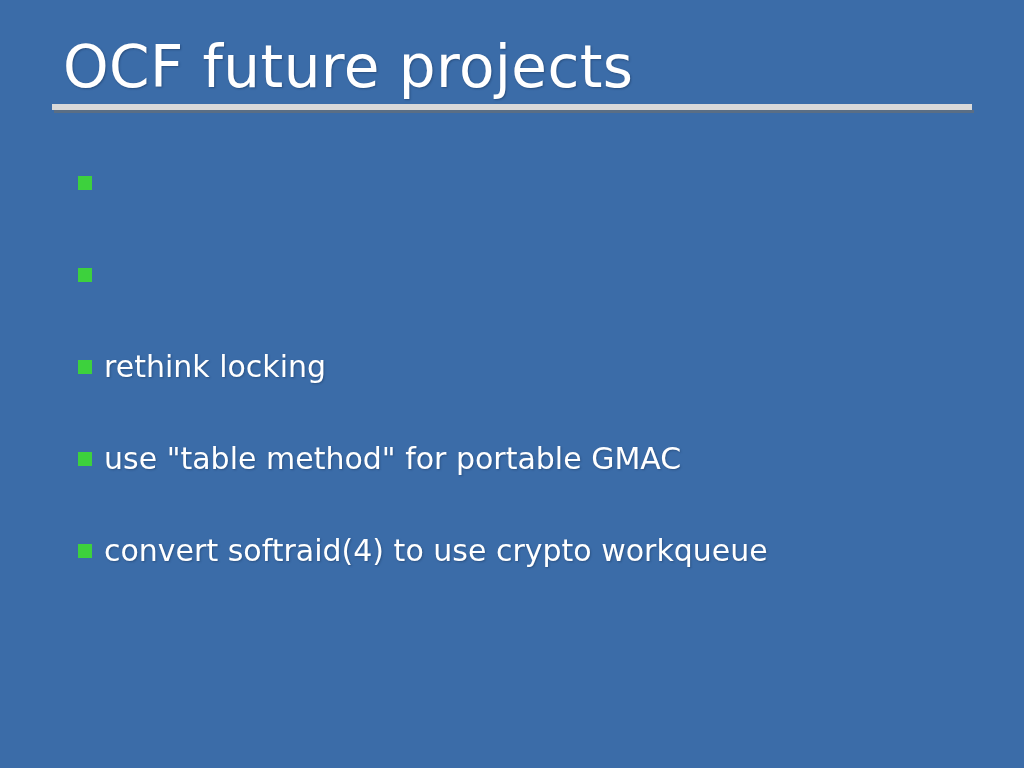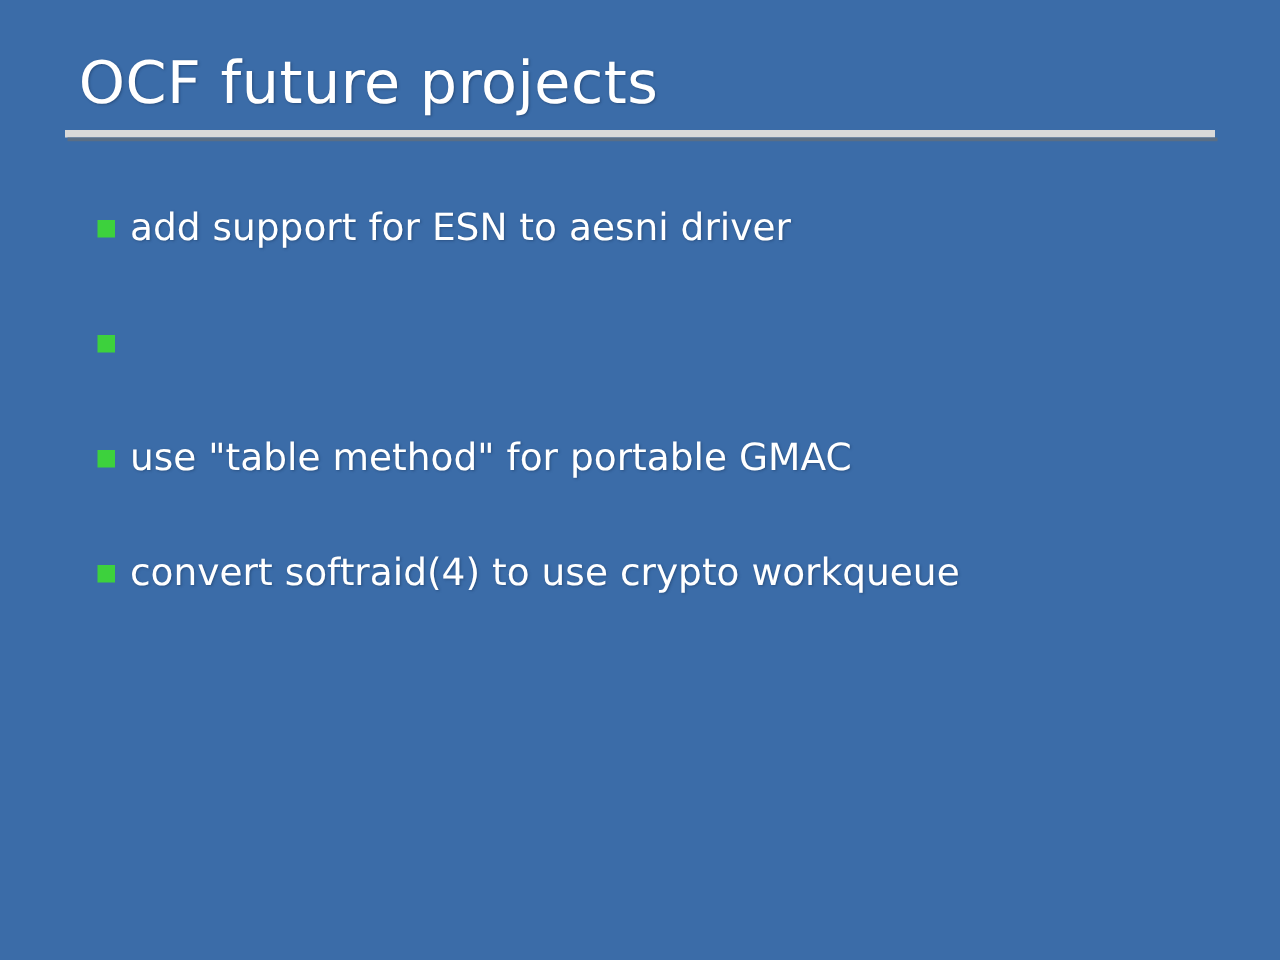--- a/index.html
+++ b/index.html
@@ -30,21 +30,21 @@
     width: 920px;
     height: 80px;
   }
 
   #slide-title {
     position: absolute;
     left: 11px;
     top: 0px;
     margin: 0;
     font-family: "DejaVu Sans", sans-serif;
-    font-size: 47px;
+    font-size: 58px;
     font-weight: 400;
     line-height: 62px;
     letter-spacing: 0.4px;
     color: #ffffff;
     white-space: nowrap;
     text-shadow: 1px 1px 2px rgba(20, 45, 80, 0.45);
   }
 
   
   #title-rule {
@@ -120,27 +120,30 @@
     <div id="title-rule">
       <div class="rule-light"></div>
       <div class="rule-shadow"></div>
     </div>
   </div>
 
   <ul id="bullet-list">
 
     <li class="bullet-item">
       <span class="bullet-marker"></span>
-      <span class="bullet-text">add support for ESN to aesni driver</span>
     </li>
 
     <li class="bullet-item">
       <span class="bullet-marker"></span>
     </li>
 
+    <li class="bullet-item">
+      <span class="bullet-marker"></span>
+      <span class="bullet-text">rethink locking</span>
+    </li>
 
     <li class="bullet-item">
       <span class="bullet-marker"></span>
       <span class="bullet-text">use "table method" for portable GMAC</span>
     </li>
 
     <li class="bullet-item">
       <span class="bullet-marker"></span>
       <span class="bullet-text">convert softraid(4) to use crypto workqueue</span>
     </li>

